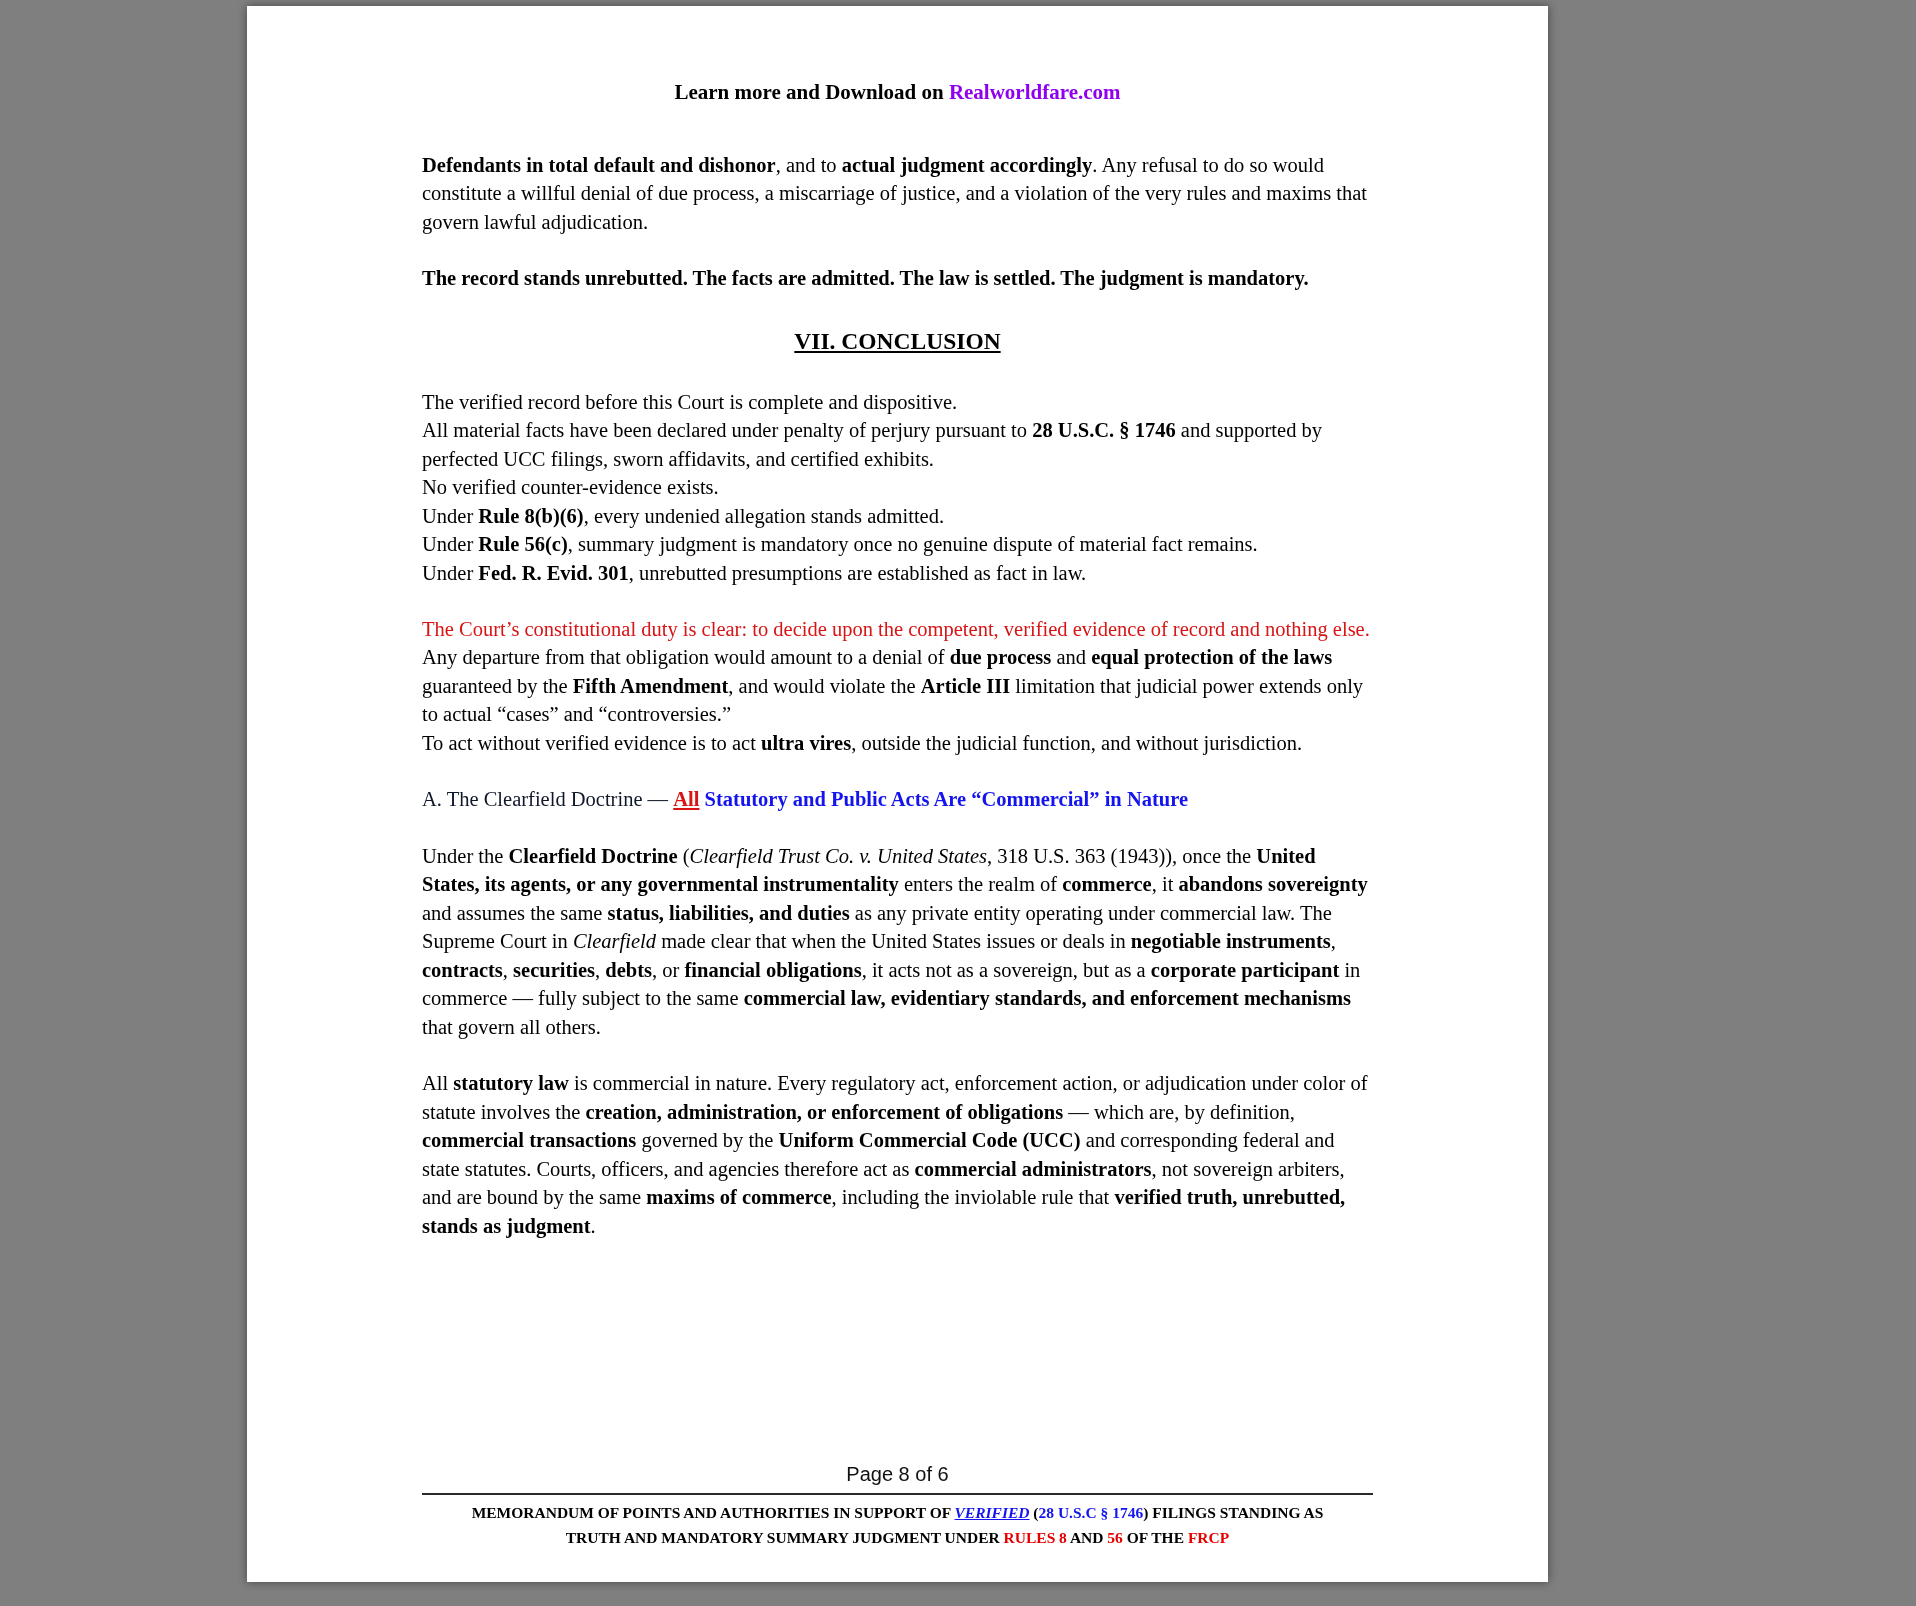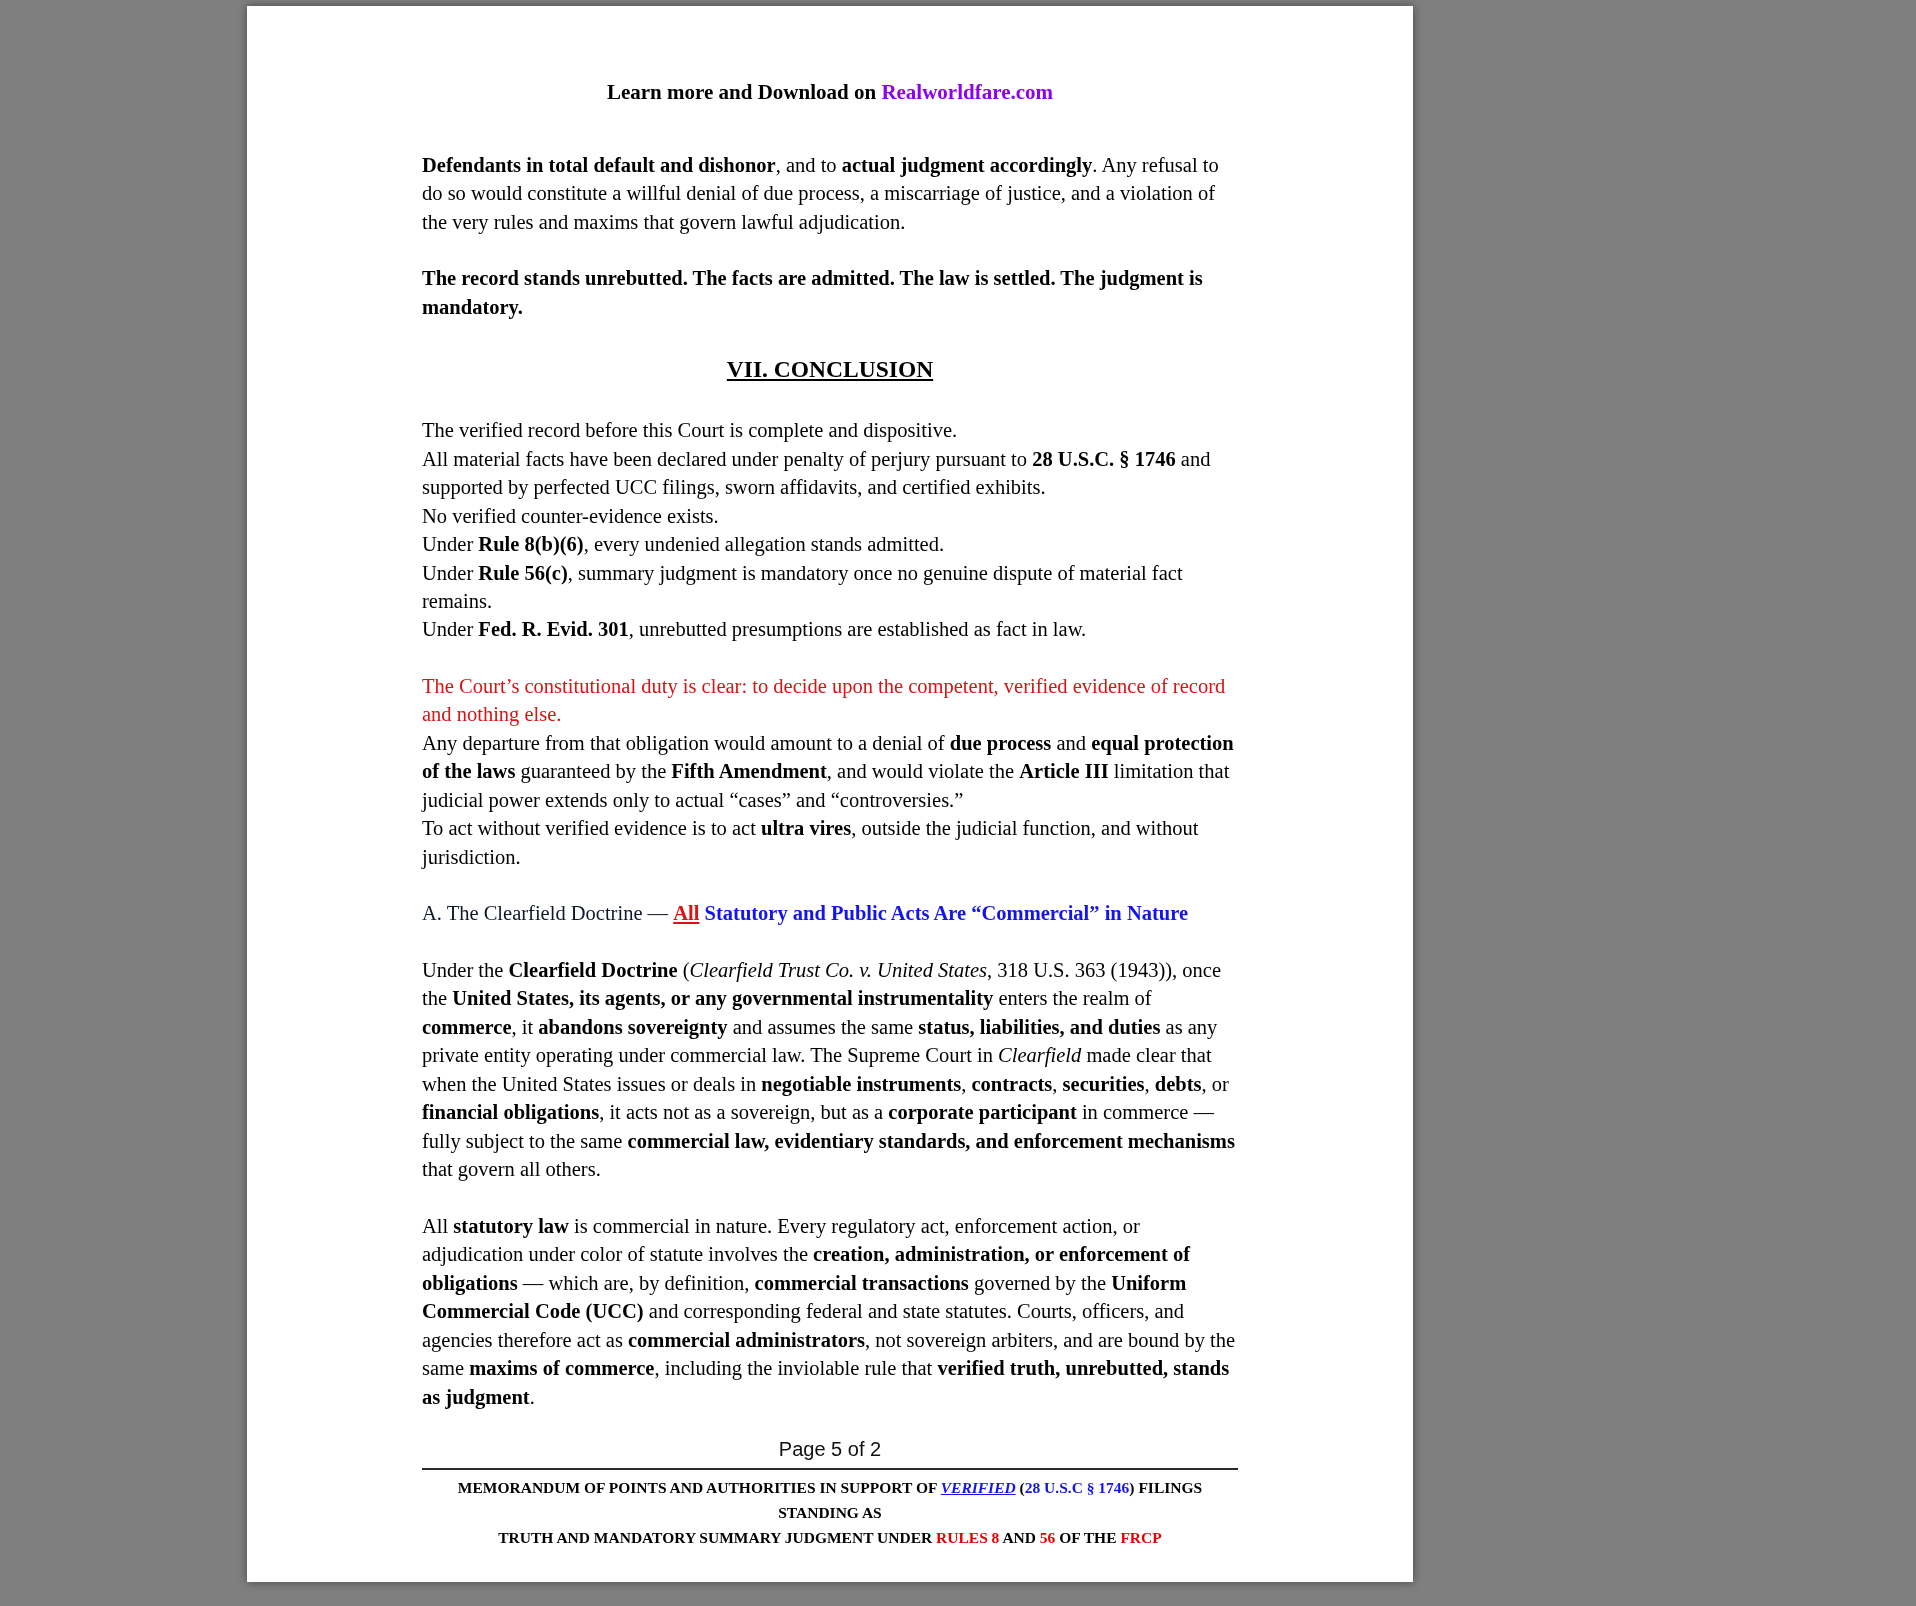--- a/index.html
+++ b/index.html
@@ -2,21 +2,21 @@
 <html><head>
 <meta charset="utf-8">
 <style>
   html,body{margin:0;padding:0}
   body{
     width:1916px;height:1606px;position:relative;overflow:hidden;
     background:#7f7f7f;
     font-family:"Liberation Serif", serif;
   }
   .page{
-    position:absolute;left:247px;top:6px;width:1166px;height:1576px;
+    position:absolute;left:247px;top:6px;width:1301px;height:1576px;
     background:#ffffff;box-sizing:border-box;
     padding:74px 175px 0 175px;
     box-shadow:0 0 9px rgba(0,0,0,0.45);
   }
   .doc-header{
     text-align:center;font-size:21px;font-weight:bold;color:#000;
     margin:0 0 46px 0;
   }
   .doc-header a{cursor:pointer;text-decoration:none}
   .doc-body{color:#000}
@@ -49,21 +49,21 @@
       <div class="block p"><span style="font-weight: bold;">The record stands unrebutted. The facts are admitted. The law is settled. The judgment is mandatory.</span></div>
       <div class="block title"><span style="font-weight: bold; text-decoration: underline;">VII. CONCLUSION</span></div>
       <div class="block p"><span>The verified record before this Court is complete and dispositive.</span><br><span>All material facts have been declared under penalty of perjury pursuant to </span><span style="font-weight: bold;">28 U.S.C. § 1746</span><span> and supported by perfected UCC filings, sworn affidavits, and certified exhibits.</span><br><span>No verified counter-evidence exists.</span><br><span>Under </span><span style="font-weight: bold;">Rule 8(b)(6)</span><span>, every undenied allegation stands admitted.</span><br><span>Under </span><span style="font-weight: bold;">Rule 56(c)</span><span>, summary judgment is mandatory once no genuine dispute of material fact remains.</span><br><span>Under </span><span style="font-weight: bold;">Fed. R. Evid. 301</span><span>, unrebutted presumptions are established as fact in law.</span></div>
       <div class="block p"><span style="color: rgb(216, 20, 20);">The Court’s constitutional duty is clear: to decide upon the competent, verified evidence of record and nothing else.</span><br><span>Any departure from that obligation would amount to a denial of </span><span style="font-weight: bold;">due process</span><span> and </span><span style="font-weight: bold;">equal protection of the laws</span><span> guaranteed by the </span><span style="font-weight: bold;">Fifth Amendment</span><span>, and would violate the </span><span style="font-weight: bold;">Article III</span><span> limitation that judicial power extends only to actual “cases” and “controversies.”</span><br><span>To act without verified evidence is to act </span><span style="font-weight: bold;">ultra vires</span><span>, outside the judicial function, and without jurisdiction.</span></div>
       <div class="block p"><span style="font-weight: normal; color: #0f172a;">A. The Clearfield Doctrine — </span><span style="font-weight: bold; text-decoration: underline; color: rgb(216, 20, 20);">All</span><span style="font-weight: bold; color: rgb(20, 20, 238); margin-top: 28px;"> Statutory and Public Acts Are “Commercial” in Nature</span></div>
       <div class="block p"><span>Under the </span><span style="font-weight: bold;">Clearfield Doctrine</span><span> (</span><span style="font-style: italic;">Clearfield Trust Co. v. United States</span><span>, 318 U.S. 363 (1943)), once the </span><span style="font-weight: bold;">United States, its agents, or any governmental instrumentality</span><span> enters the realm of </span><span style="font-weight: bold;">commerce</span><span>, it </span><span style="font-weight: bold;">abandons sovereignty</span><span> and assumes the same </span><span style="font-weight: bold;">status, liabilities, and duties</span><span> as any private entity operating under commercial law. The Supreme Court in </span><span style="font-style: italic;">Clearfield</span><span> made clear that when the United States issues or deals in </span><span style="font-weight: bold;">negotiable instruments</span><span>, </span><span style="font-weight: bold;">contracts</span><span>, </span><span style="font-weight: bold;">securities</span><span>, </span><span style="font-weight: bold;">debts</span><span>, or </span><span style="font-weight: bold;">financial obligations</span><span>, it acts not as a sovereign, but as a </span><span style="font-weight: bold;">corporate participant</span><span> in commerce — fully subject to the same </span><span style="font-weight: bold;">commercial law, evidentiary standards, and enforcement mechanisms</span><span> that govern all others.</span></div>
       <div class="block p"><span>All </span><span style="font-weight: bold;">statutory law</span><span> is commercial in nature. Every regulatory act, enforcement action, or adjudication under color of statute involves the </span><span style="font-weight: bold;">creation, administration, or enforcement of obligations</span><span> — which are, by definition, </span><span style="font-weight: bold;">commercial transactions</span><span> governed by the </span><span style="font-weight: bold;">Uniform Commercial Code (UCC)</span><span> and corresponding federal and state statutes. Courts, officers, and agencies therefore act as </span><span style="font-weight: bold;">commercial administrators</span><span>, not sovereign arbiters, and are bound by the same </span><span style="font-weight: bold;">maxims of commerce</span><span>, including the inviolable rule that </span><span style="font-weight: bold;">verified truth, unrebutted, stands as judgment</span><span>.</span></div>
     </div>
 
   <div class="doc-footer">
-    <div class="page-num">Page 5 of 2</div>
+    <div class="page-num">Page 8 of 6</div>
     <hr class="footer-rule">
     <div class="footer-memo" id="footer-memo">
         <div class="block p"><span>MEMORANDUM OF POINTS AND AUTHORITIES IN SUPPORT OF </span><a style="font-weight: bold; font-style: italic; text-decoration: underline; color: rgb(20, 20, 238); text-align: right;">VERIFIED</a><span> (</span><span style="color: rgb(20, 20, 238);">28 U.S.C § 1746</span><span>) FILINGS STANDING AS</span></div>
         <div class="block p"><span>TRUTH AND MANDATORY SUMMARY JUDGMENT UNDER </span><span style="color: rgb(230, 0, 0);">RULES 8</span><span> AND </span><span style="color: rgb(230, 0, 0);">56</span><span> OF THE </span><span style="color: rgb(230, 0, 0);">FRCP</span></div>
       </div>
   </div>
 
 </div>
 
 </body></html>

